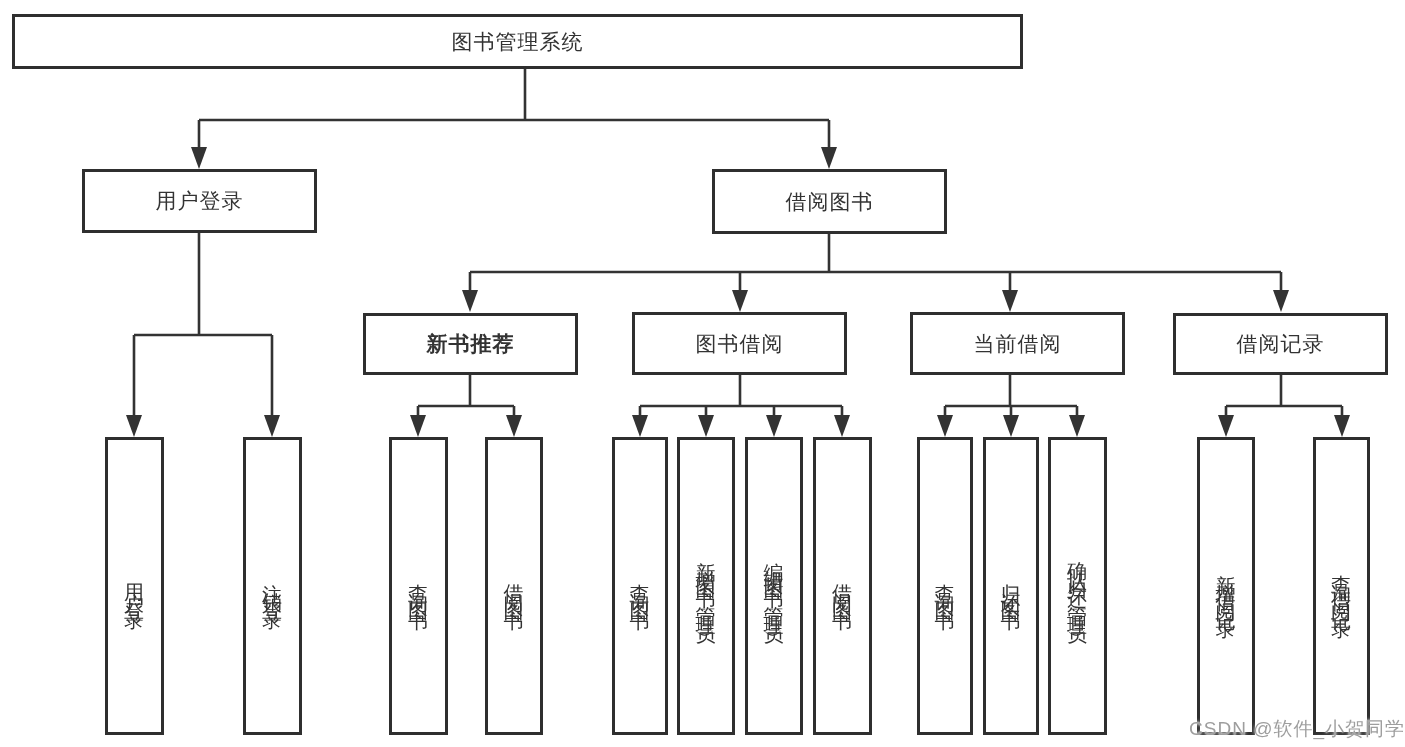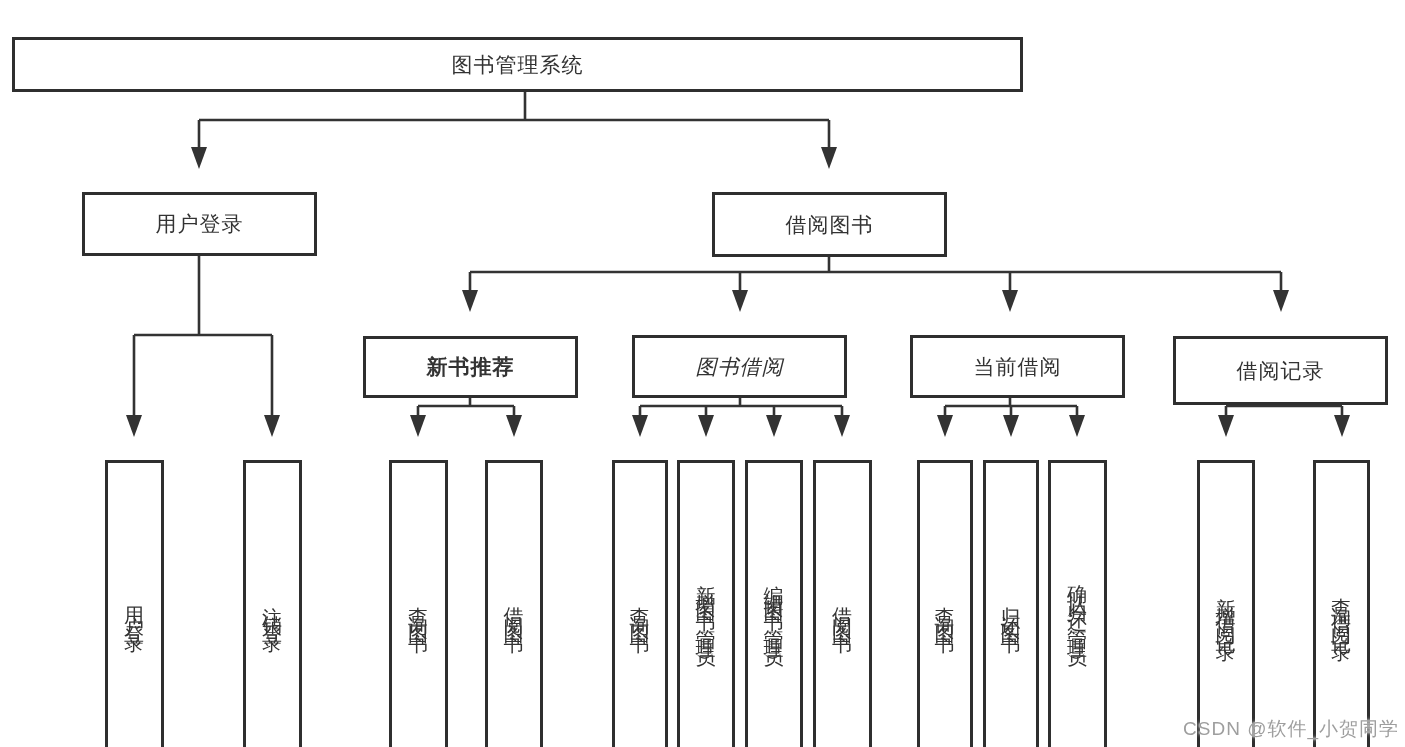--- a/index.html
+++ b/index.html
@@ -23,31 +23,30 @@
     background: #ffffff;
     border: 3px solid #2f2f2f;
     color: #333333;
     display: flex;
     align-items: center;
     justify-content: center;
     z-index: 2;
     font-size: 21px;
     letter-spacing: 1px;
     white-space: nowrap;
-    margin-top: 23px;
   }
   .vbox {
     writing-mode: vertical-rl;
     letter-spacing: 9px;
     font-size: 20px;
     line-height: 1;
   }
   .watermark {
     position: absolute;
-    right: 6px;
+    right: 0;
     bottom: 5px;
     z-index: 3;
     font-size: 19px;
     color: #9e9e9e;
     letter-spacing: 1px;
     text-shadow: 0 0 2px #ffffff, 0 0 4px #ffffff;
     white-space: nowrap;
   }
 </style>
 </head>
@@ -87,23 +86,23 @@
       <polygon points="1334,415 1350,415 1342,437"></polygon>
     </g>
   </svg>
 
   <div class="box" style="left:12px; top:14px; width:1011px; height:55px;">图书管理系统</div>
 
   <div class="box" style="left:82px; top:169px; width:235px; height:64px;">用户登录</div>
   <div class="box" style="left:712px; top:169px; width:235px; height:65px;">借阅图书</div>
 
   <div class="box" style="left:363px; top:313px; width:215px; height:62px;font-weight:bold;">新书推荐</div>
-  <div class="box" style="left:632px; top:312px; width:215px; height:63px;font-style:italic;">图书借阅</div>
+  <div class="box" style="left:632px; top:312px; width:215px; height:63px;">图书借阅</div>
   <div class="box" style="left:910px; top:312px; width:215px; height:63px;">当前借阅</div>
-  <div class="box" style="left:1173px; top:313px; width:215px; height:69px;">借阅记录</div>
+  <div class="box" style="left:1173px; top:313px; width:215px; height:62px;">借阅记录</div>
 
   <div class="box vbox" style="left:105px; top:437px; width:59px; height:298px;">用户登录</div>
   <div class="box vbox" style="left:243px; top:437px; width:59px; height:298px;">注销登录</div>
 
   <div class="box vbox" style="left:389px; top:437px; width:59px; height:298px;">查询图书</div>
   <div class="box vbox" style="left:485px; top:437px; width:58px; height:298px;">借阅图书</div>
 
   <div class="box vbox" style="left:612px; top:437px; width:56px; height:298px;">查询图书</div>
   <div class="box vbox" style="left:677px; top:437px; width:58px; height:298px;">新增图书（管理员）</div>
   <div class="box vbox" style="left:745px; top:437px; width:58px; height:298px;">编辑图书（管理员）</div>

